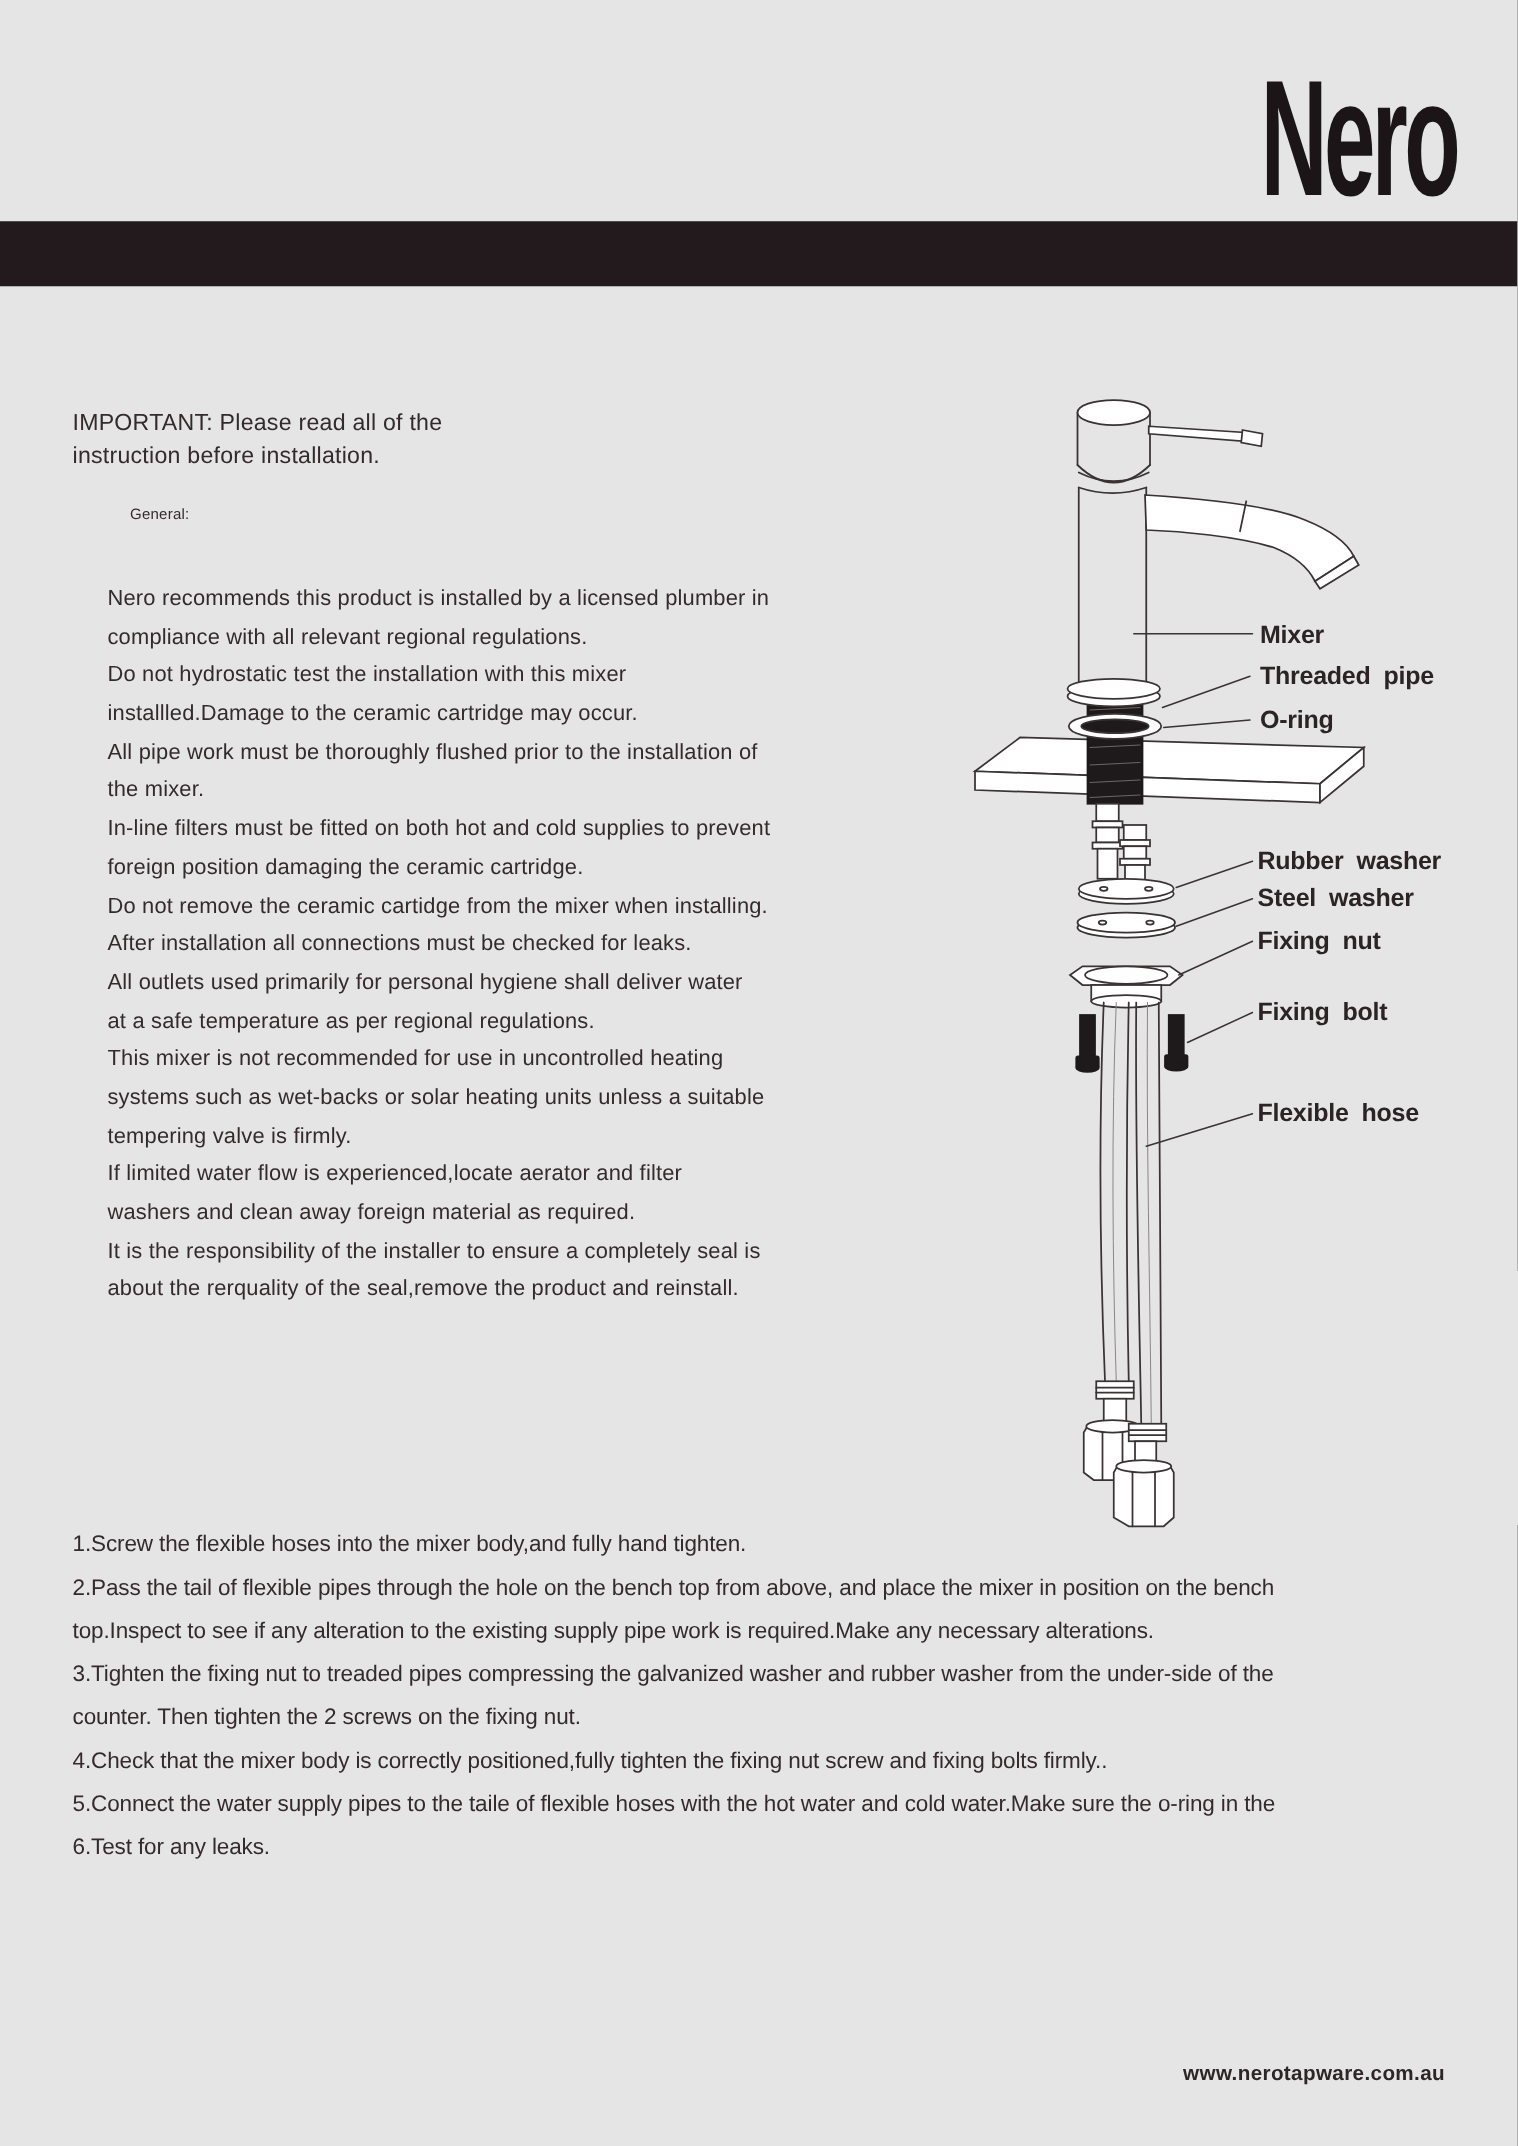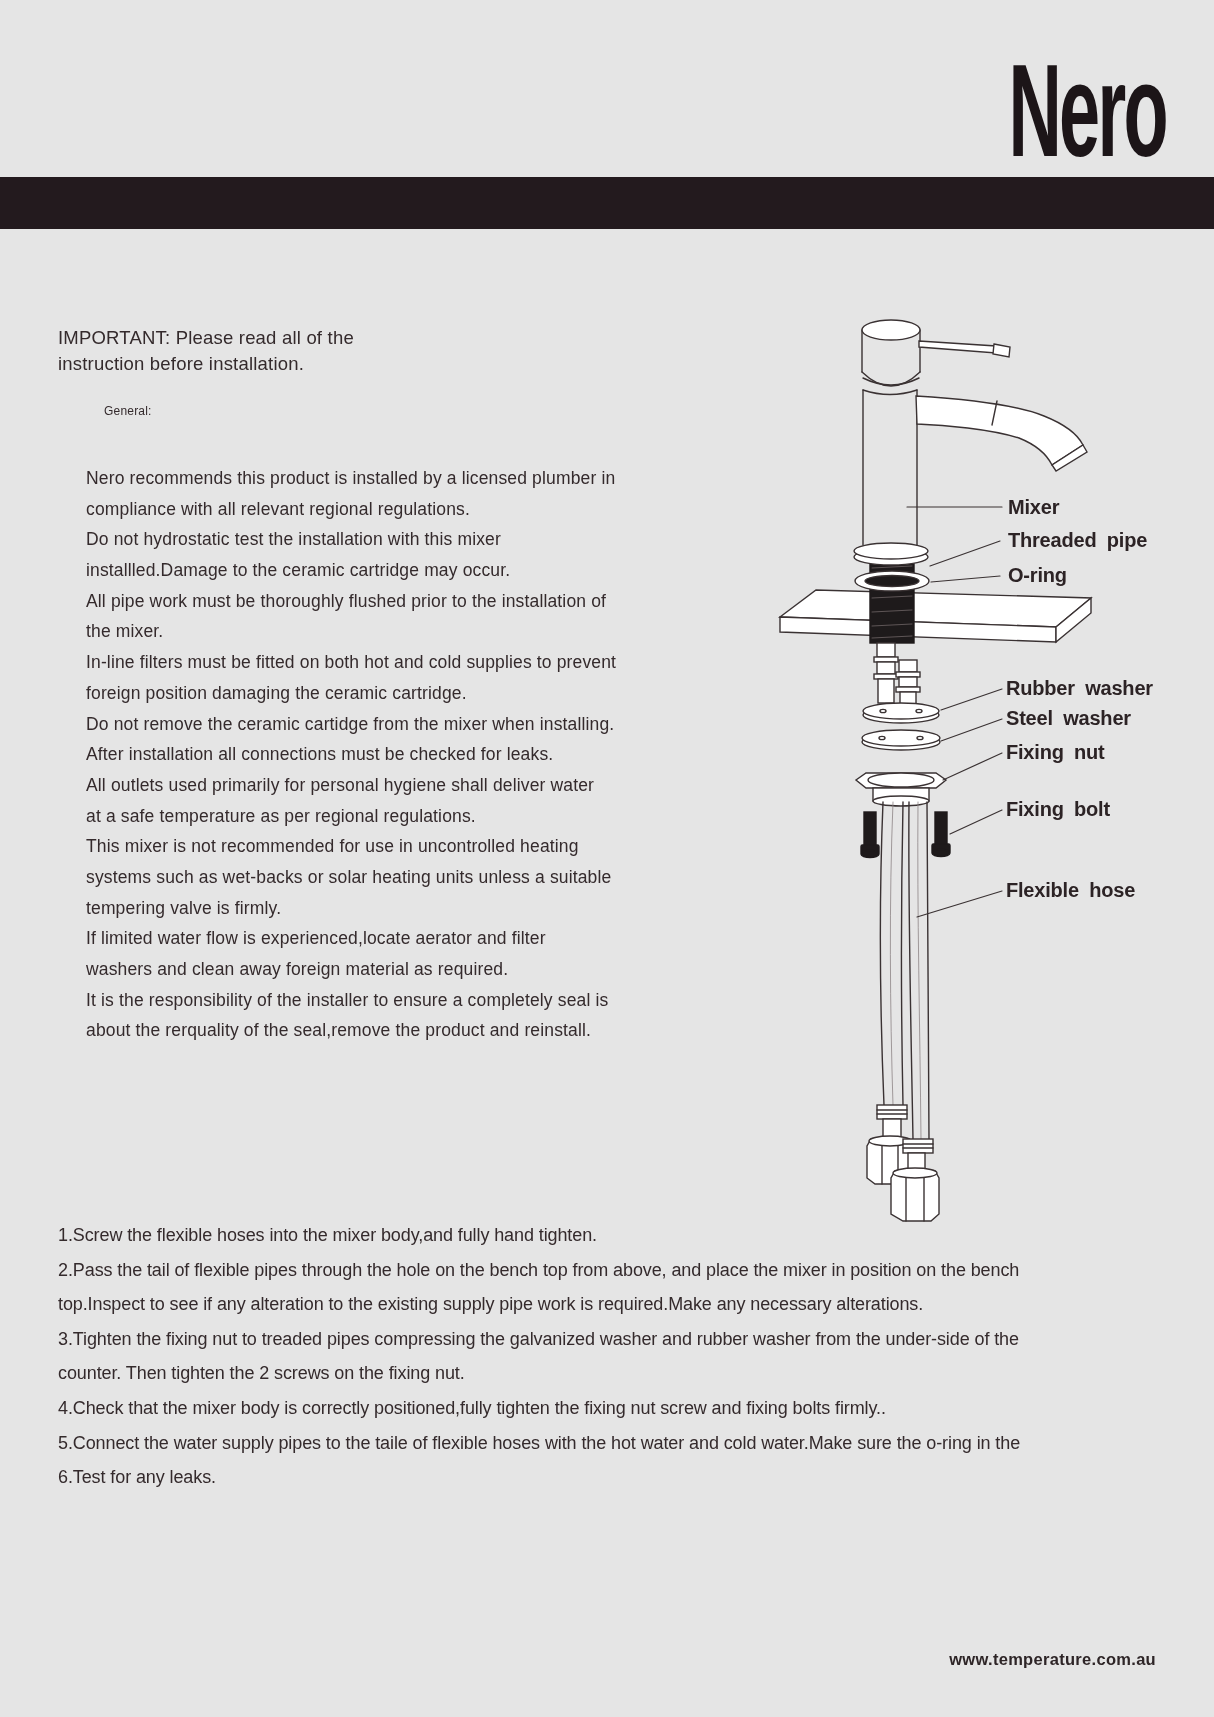--- a/index.html
+++ b/index.html
@@ -236,15 +236,15 @@
     <div class="line">1.Screw the flexible hoses into the mixer body,and fully hand tighten.</div>
     <div class="line">2.Pass the tail of flexible pipes through the hole on the bench top from above, and place the mixer in position on the bench</div>
     <div class="line">top.Inspect to see if any alteration to the existing supply pipe work is required.Make any necessary alterations.</div>
     <div class="line">3.Tighten the fixing nut to treaded pipes compressing the galvanized washer and rubber washer from the under-side of the</div>
     <div class="line">counter. Then tighten the 2 screws on the fixing nut.</div>
     <div class="line">4.Check that the mixer body is correctly positioned,fully tighten the fixing nut screw and fixing bolts firmly..</div>
     <div class="line">5.Connect the water supply pipes to the taile of flexible hoses with the hot water and cold water.Make sure the o-ring in the</div>
     <div class="line">6.Test for any leaks.</div>
   </div>
 
-  <div class="footer-url">www.temperature.com.au</div>
+  <div class="footer-url">www.nerotapware.com.au</div>
 
 </div>
 
 </body></html>

